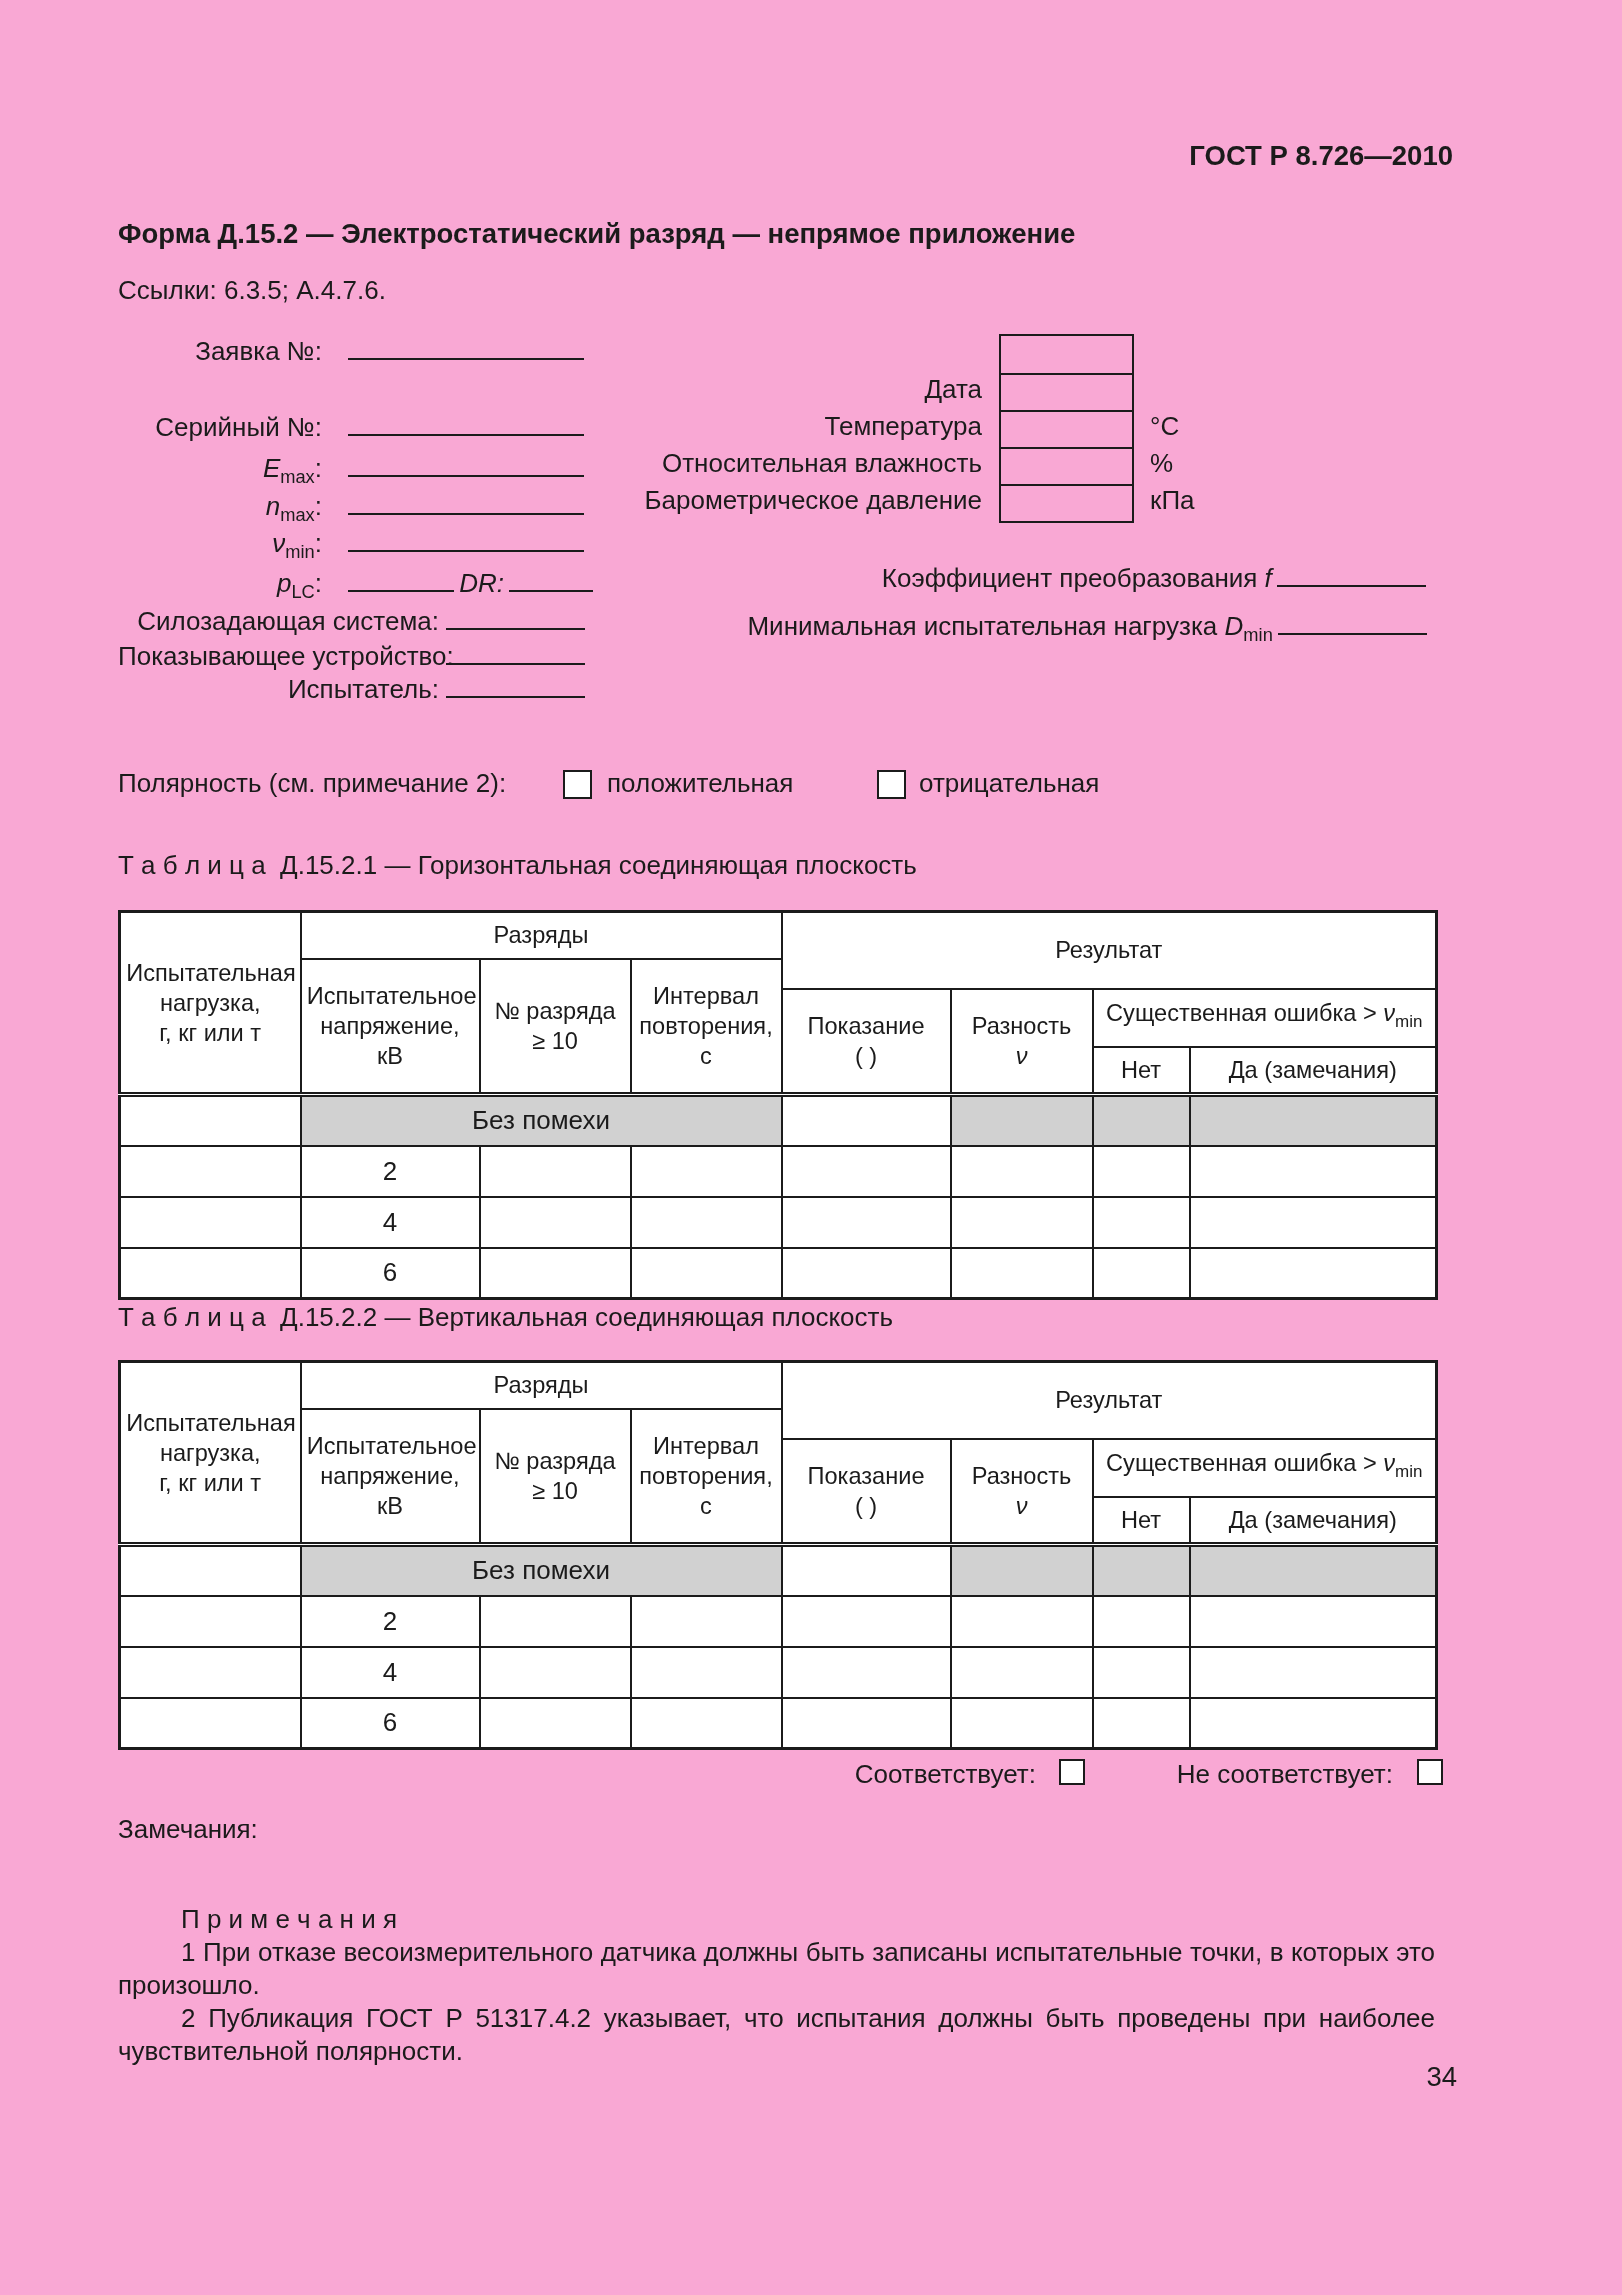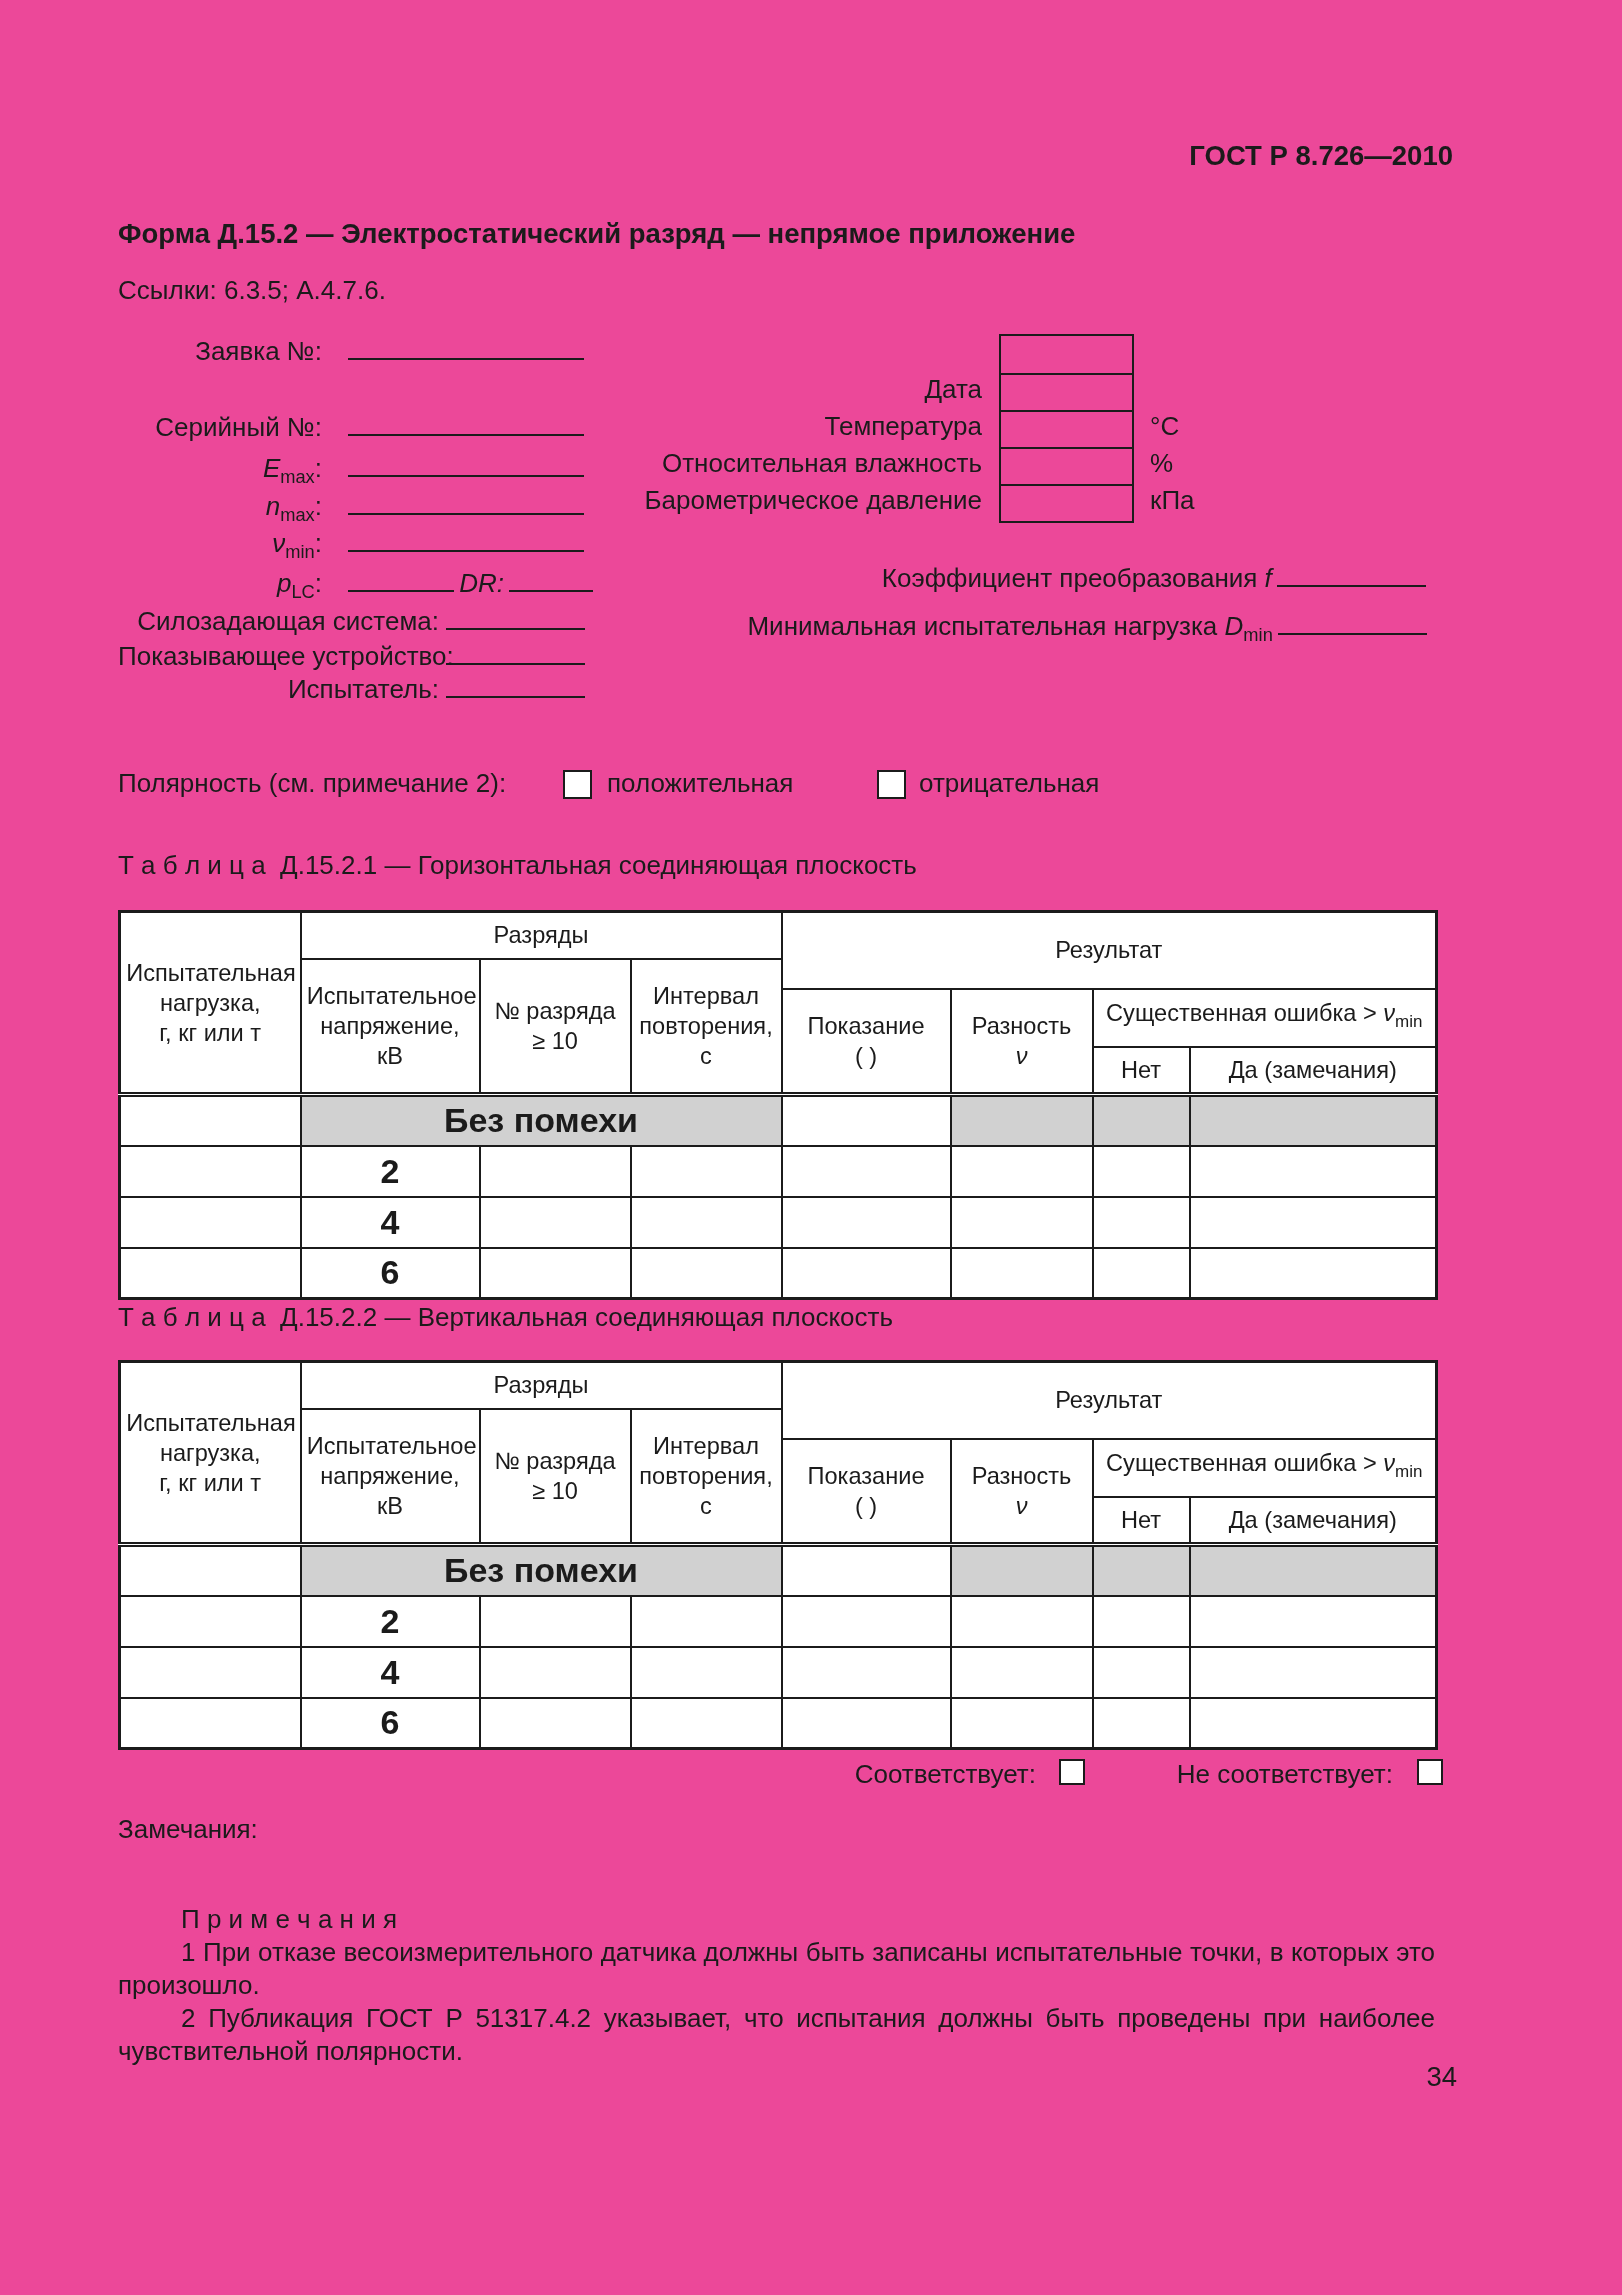--- a/index.html
+++ b/index.html
@@ -3,21 +3,21 @@
 <meta charset="utf-8">
 <style>
   * { margin: 0; padding: 0; box-sizing: border-box; }
   html, body { background: #ffffff; }
   body {
     font-family: "Liberation Sans", sans-serif;
     color: #1b1b1b;
     width: 1623px; height: 2295px;
     position: relative;
   }
-  .page { position: absolute; inset: 0; width: 1623px; height: 2295px; background: #ec4899; }
+  .page { position: absolute; inset: 0; width: 1623px; height: 2295px; background: #f9a8d4; }
   .abs { position: absolute; }
   .bold { font-weight: bold; }
   .t40 { font-size: 26px; line-height: 33px; }
   .t42 { font-size: 27.5px; line-height: 34px; }
   .right { text-align: right; }
 
   
   .blank { display: inline-block; border-bottom: 2px solid #1b1b1b; height: 29px; vertical-align: baseline; }
   .w360 { width: 236px; }
   .w212 { width: 139px; }
@@ -56,21 +56,21 @@
   
   table.gost { position: absolute; left: 118px; border-collapse: collapse; table-layout: fixed; width: 1317px; background: #fff; }
   table.gost th, table.gost td { border: 2px solid #1b1b1b; font-weight: normal; text-align: center; vertical-align: middle; padding: 1.3px 5.2px; }
   table.gost { border: 3.3px solid #1b1b1b; }
   table.gost thead th { font-size: 23.6px; line-height: 30px; }
   table.gost tr.h1 { height: 47px; }
   table.gost tr.h2 { height: 30px; }
   table.gost tr.h3 { height: 58px; }
   table.gost tr.h4 { height: 48px; }
   table.gost tbody tr { height: 51px; }
-  table.gost tbody td { font-size: 34px; font-weight: bold; }
+  table.gost tbody td { font-size: 26px; }
   table.gost tbody tr.b1 td { border-top: 5.9px double #1b1b1b; }
   table.gost tbody td { border-bottom: 2.6px solid #1b1b1b; }
   .pre { white-space: pre-line; }
   .grayc { background: #d1d1d1; }
   .parens { letter-spacing: 0; }
   .errhead span, .errhead i, .errhead sub { font-size: 23.6px; }
   .errhead sub { font-size: 17px; }
 
   
   .notes { position: absolute; left: 118px; width: 1317px; font-size: 26px; line-height: 33px; }

